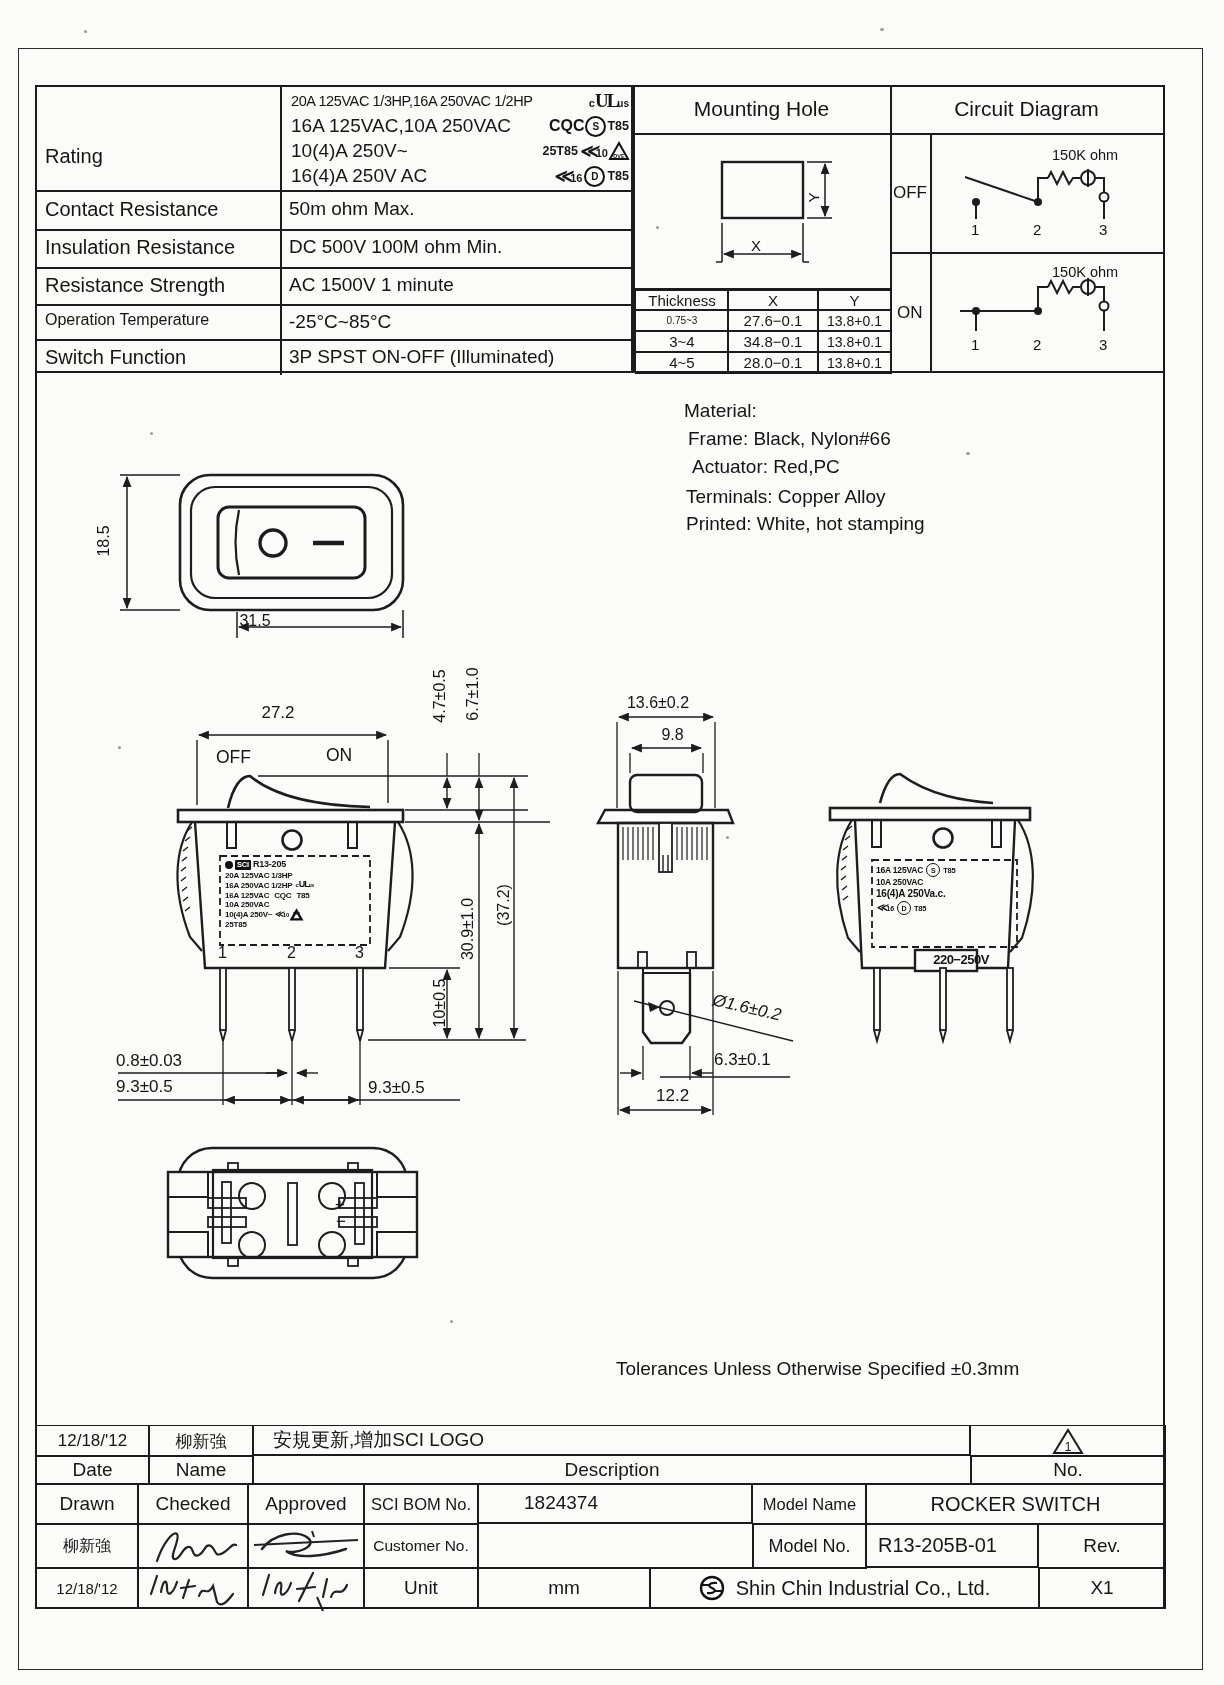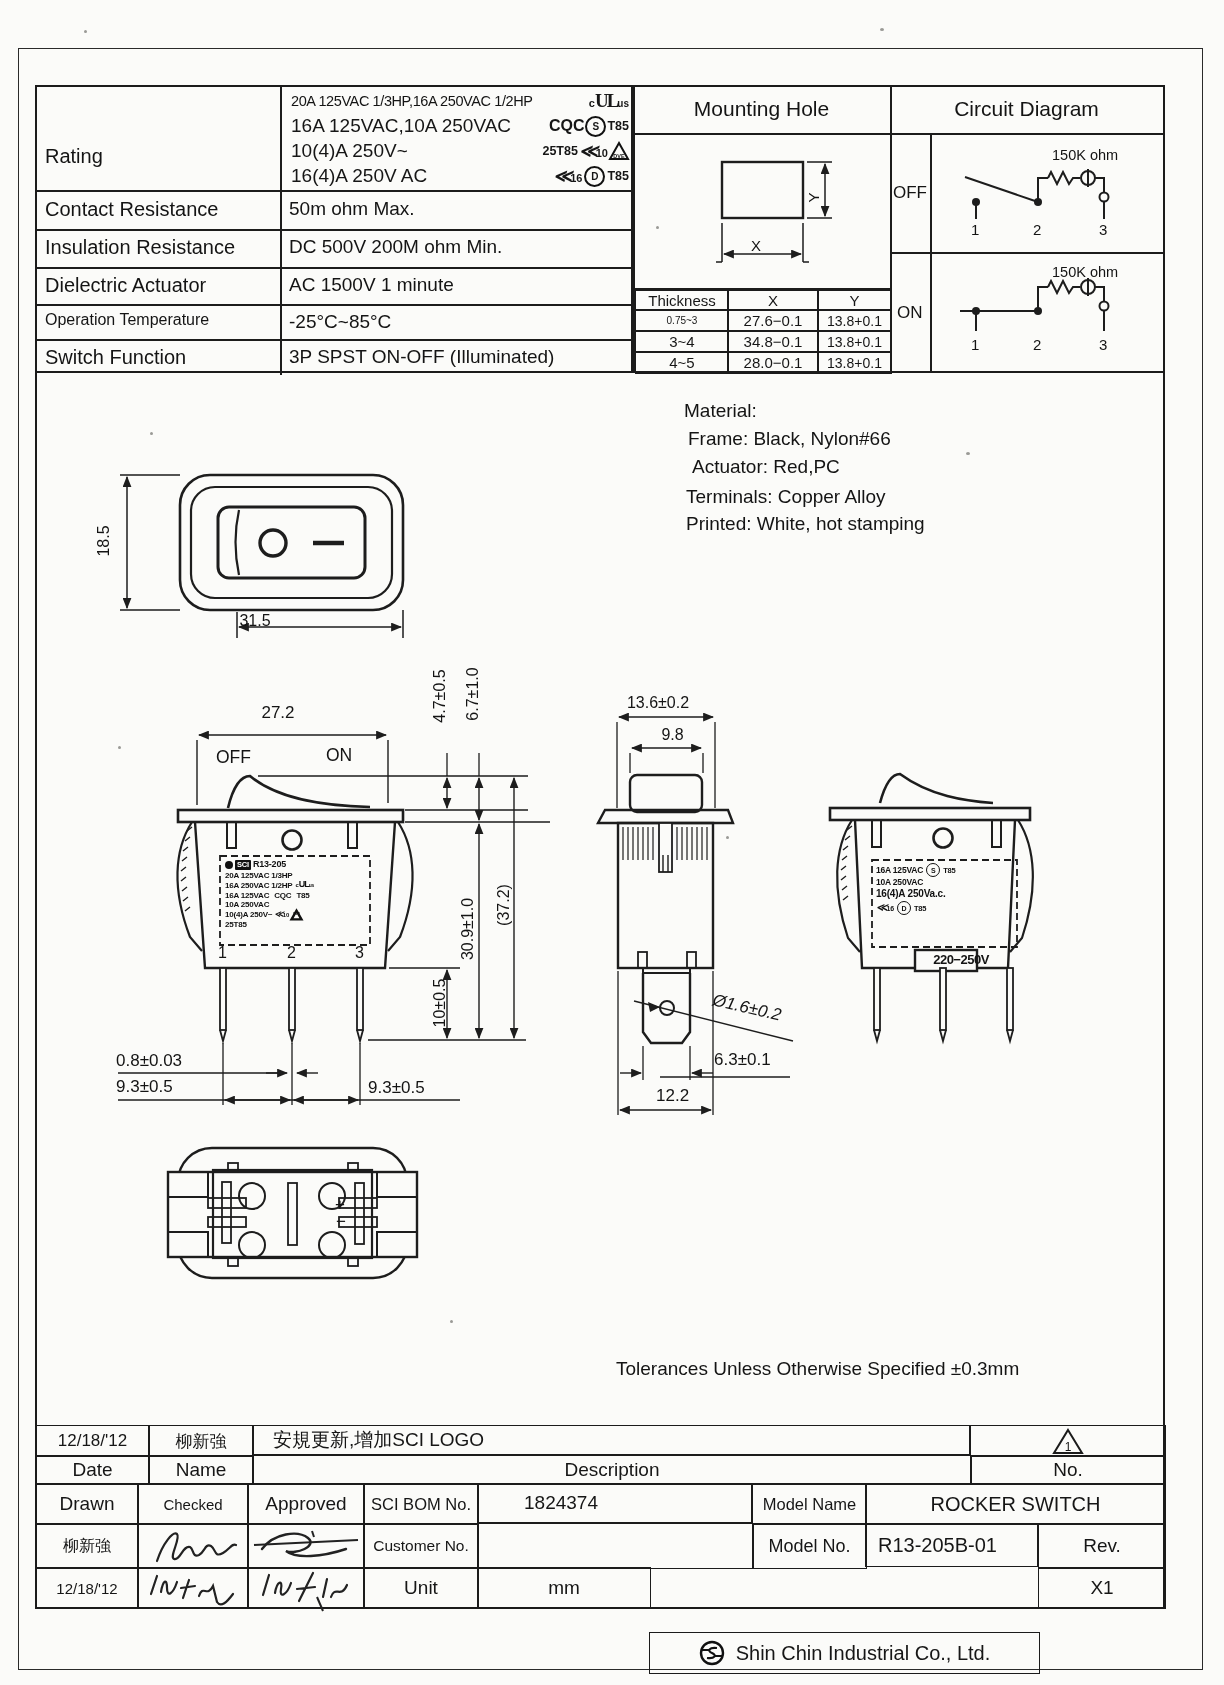--- a/index.html
+++ b/index.html
@@ -82,22 +82,22 @@
               <span>D</span>
             </span>
           <b style="font-size:12.5px;">T85</b>
         </span>
       </div>
     </div>
 
     <div class="t" style="left:8px;top:111px;font-size:20px;">Contact Resistance</div>
     <div class="t" style="left:252px;top:111px;font-size:19px;">50m ohm Max.</div>
     <div class="t" style="left:8px;top:149px;font-size:20px;">Insulation Resistance</div>
-    <div class="t" style="left:252px;top:149px;font-size:19px;">DC 500V 200M ohm Min.</div>
-    <div class="t" style="left:8px;top:187px;font-size:20px;">Dielectric Actuator</div>
+    <div class="t" style="left:252px;top:149px;font-size:19px;">DC 500V 100M ohm Min.</div>
+    <div class="t" style="left:8px;top:187px;font-size:20px;">Resistance Strength</div>
     <div class="t" style="left:252px;top:187px;font-size:19px;">AC 1500V 1 minute</div>
     <div class="t" style="left:8px;top:224px;font-size:16px;">Operation Temperature</div>
     <div class="t" style="left:252px;top:224px;font-size:19px;">-25°C~85°C</div>
     <div class="t" style="left:8px;top:259px;font-size:20px;">Switch Function</div>
     <div class="t" style="left:252px;top:259px;font-size:19px;">3P SPST ON-OFF (Illuminated)</div>
   </div>
 
   <div class="ln" style="left:633px;top:85px;width:2px;height:288px;"></div>
   <div class="ln" style="left:890px;top:85px;width:2px;height:288px;"></div>
   <div class="ln" style="left:633px;top:133px;width:530px;height:2px;"></div>
@@ -459,21 +459,21 @@
   <div class="cell" style="left:252px;top:1455px;width:718px;height:28px;font-size:19px;">
       <span>Description</span>
     </div>
   <div class="cell" style="left:970px;top:1455px;width:194px;height:28px;font-size:19px;">
       <span>No.</span>
     </div>
 
   <div class="cell" style="left:35px;top:1483px;width:102px;height:40px;font-size:19px;">
       <span>Drawn</span>
     </div>
-  <div class="cell" style="left:137px;top:1483px;width:110px;height:40px;font-size:15px;">
+  <div class="cell" style="left:137px;top:1483px;width:110px;height:40px;font-size:19px;">
       <span>Checked</span>
     </div>
   <div class="cell" style="left:247px;top:1483px;width:116px;height:40px;font-size:19px;">
       <span>Approved</span>
     </div>
   <div class="cell" style="left:363px;top:1483px;width:114px;height:40px;font-size:16.5px;">
       <span>SCI BOM No.</span>
     </div>
   <div class="cell" style="left:477px;top:1483px;width:275px;height:40px;justify-content:flex-start;padding-left:46px;font-size:19px;box-sizing:border-box;">
       <span>1824374</span>
@@ -527,21 +527,21 @@
         <path d="M12,28 L18,8 M24,26 C26,14 32,12 30,22 C28,32 36,28 40,16 M48,34 L62,6 M46,22 L64,20 M72,30 L76,12 M80,30 C84,18 90,32 96,18" fill="none" stroke="#222" stroke-width="2.2" stroke-linecap="round"></path>
         <path d="M66,30 L72,44" stroke="#222" stroke-width="2"></path>
       </svg>
   </div>
   <div class="cell" style="left:363px;top:1567px;width:114px;height:40px;font-size:19px;">
       <span>Unit</span>
     </div>
   <div class="cell" style="left:477px;top:1567px;width:172px;height:40px;font-size:19px;">
       <span>mm</span>
     </div>
-  <div class="cell" style="left:649px;top:1632px;width:389px;height:40px;font-size:20px;gap:11px;">
+  <div class="cell" style="left:649px;top:1567px;width:389px;height:40px;font-size:20px;gap:11px;">
     <span class="a" style="position:relative;width:26px;height:26px;display:inline-block;flex:none;">
       <svg width="26" height="26" viewBox="0 0 26 26" style="left:0;top:0;">
           <circle cx="13" cy="13" r="11" fill="none" stroke="#111" stroke-width="2.4"></circle>
           <path d="M18,8 C10,7 8,11 13,13 C18,15 16,19 8,18" fill="none" stroke="#111" stroke-width="2.2"></path>
           <path d="M3,10 L10,10 M16,16 L23,16" stroke="#111" stroke-width="2.2"></path>
         </svg>
     </span>
     <span>Shin Chin Industrial Co., Ltd.</span>
   </div>
   <div class="cell" style="left:1038px;top:1567px;width:126px;height:40px;font-size:19px;">

